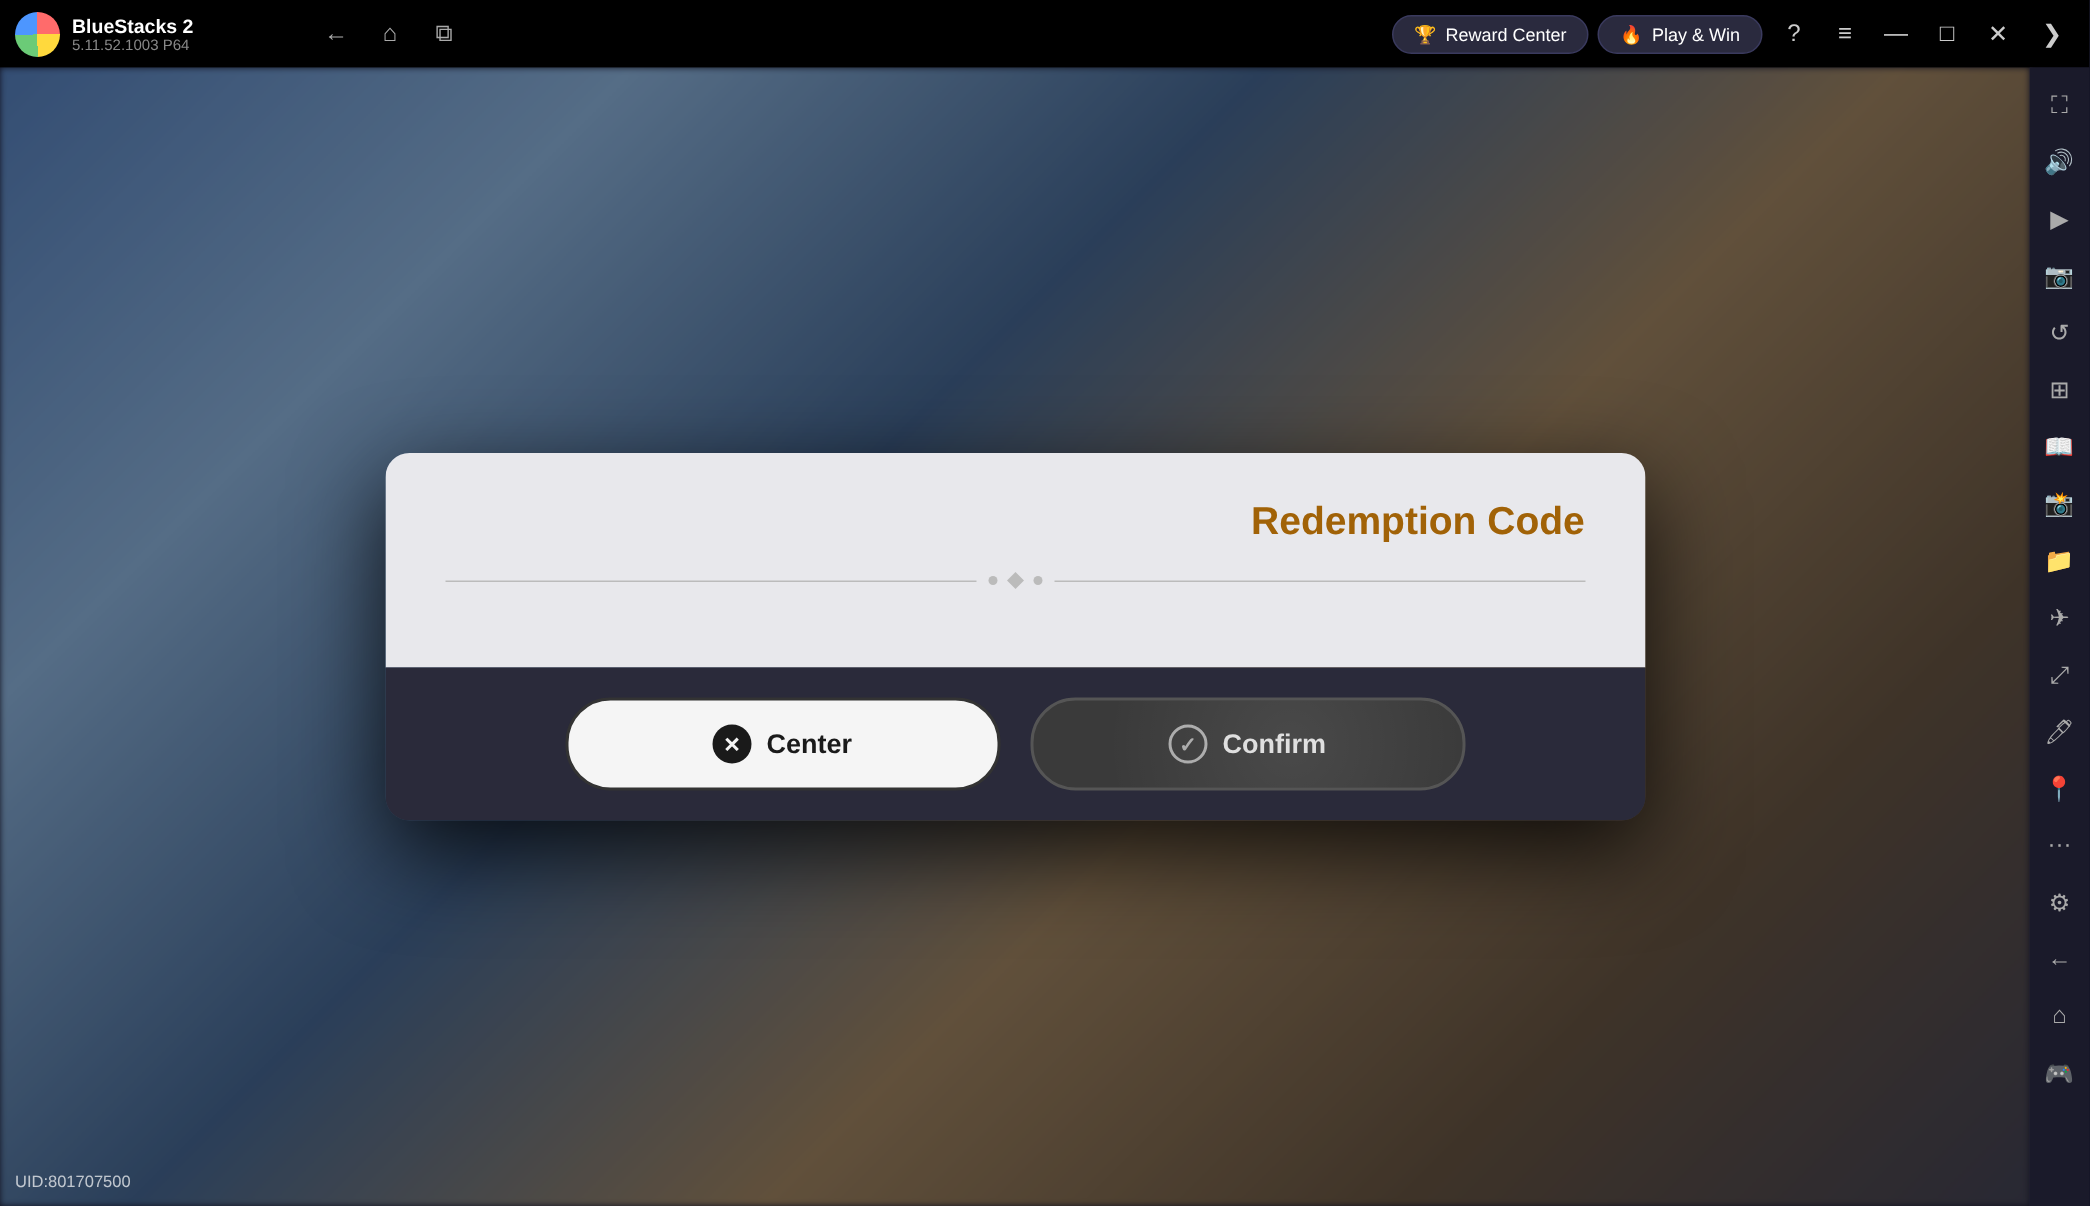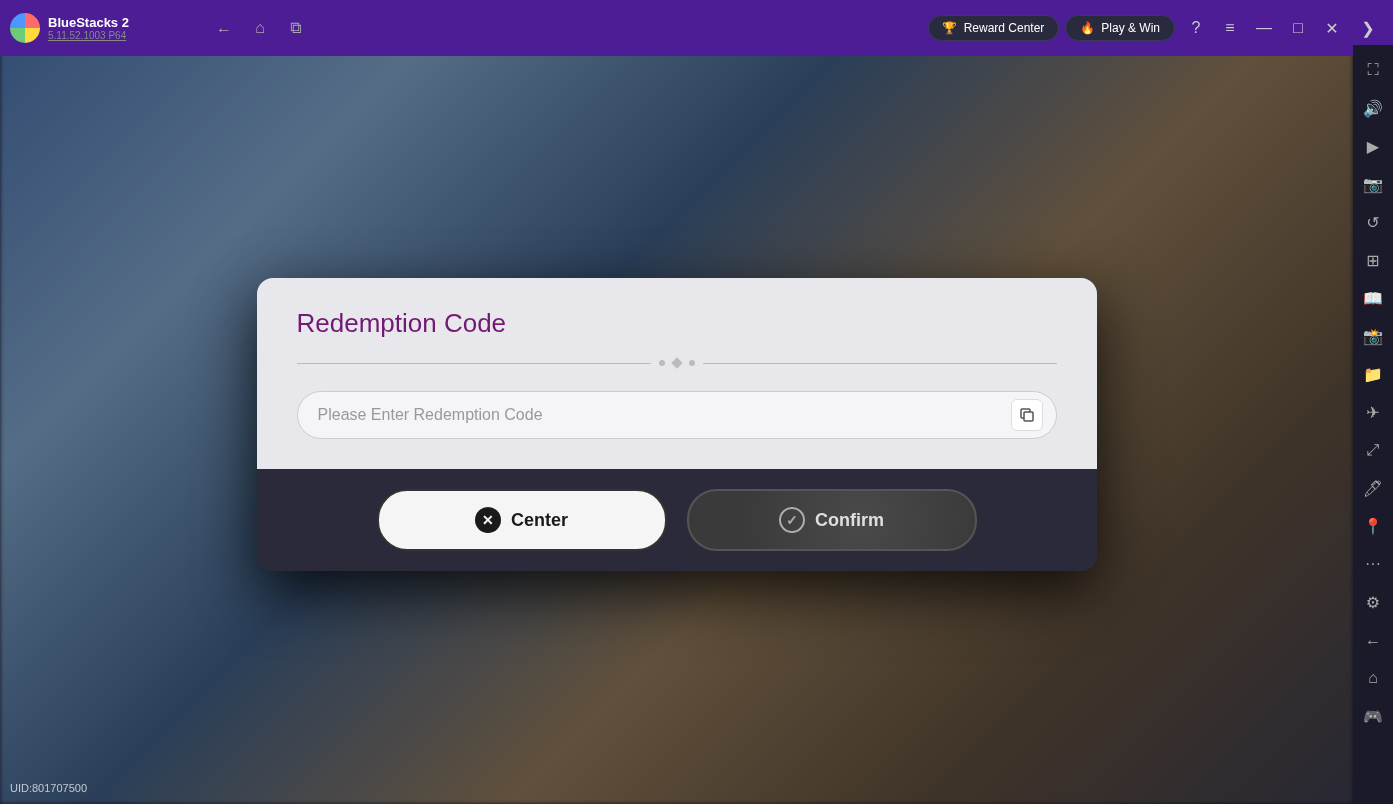--- a/index.html
+++ b/index.html
@@ -32,22 +32,22 @@
       bottom: 0;
       background: rgba(0,0,0,0.3);
     }
 
     
     .topbar {
       position: absolute;
       top: 0;
       left: 0;
       right: 0;
-      height: 56px;
-      background: #4c1d95;
+      height: 45px;
+      background: #000000;
       display: flex;
       align-items: center;
       z-index: 100;
     }
 
     .topbar-left {
       display: flex;
       align-items: center;
       padding: 0 10px;
       gap: 8px;
@@ -68,21 +68,20 @@
 
     .app-title {
       font-size: 13px;
       font-weight: 600;
       color: #ffffff;
     }
 
     .app-version {
       font-size: 10px;
       color: #888;
-      text-decoration: underline;
     }
 
     .topbar-nav {
       display: flex;
       align-items: center;
       gap: 8px;
       padding: 0 10px;
     }
 
     .nav-icon {
@@ -200,24 +199,24 @@
       overflow: hidden;
       box-shadow: 0 20px 60px rgba(0,0,0,0.8);
     }
 
     .modal-top {
       background: #e8e8ec;
       padding: 30px 40px 30px;
     }
 
     .modal-title {
-      text-align: left;
+      text-align: right;
       font-size: 26px;
-      font-weight: 400;
-      color: #701a75;
+      font-weight: 700;
+      color: #a16207;
       margin-bottom: 20px;
     }
 
     .modal-divider {
       display: flex;
       align-items: center;
       justify-content: center;
       margin-bottom: 24px;
       gap: 8px;
     }
@@ -427,29 +426,20 @@
       <div class="modal-title">Redemption Code</div>
 
       <div class="modal-divider">
         <div class="divider-line"></div>
         <div class="divider-dot"></div>
         <div class="divider-diamond"></div>
         <div class="divider-dot"></div>
         <div class="divider-line"></div>
       </div>
 
-      <div class="input-wrapper">
-        <input type="text" class="redemption-input" placeholder="Please Enter Redemption Code" style="">
-        <div class="copy-icon">
-          <svg width="16" height="16" viewBox="0 0 16 16" fill="currentColor">
-            <rect x="5" y="5" width="9" height="9" rx="1" fill="none" stroke="currentColor" stroke-width="1.5"></rect>
-            <path d="M11 5V3a1 1 0 00-1-1H3a1 1 0 00-1 1v7a1 1 0 001 1h2" fill="none" stroke="currentColor" stroke-width="1.5"></path>
-          </svg>
-        </div>
-      </div>
     </div>
 
     <div class="modal-bottom">
       <button class="cancel-btn">
         <span class="btn-icon">✕</span>
         <span>Center</span>
       </button>
       <button class="confirm-btn">
         <span class="btn-icon">✓</span>
         <span>Confirm</span>

